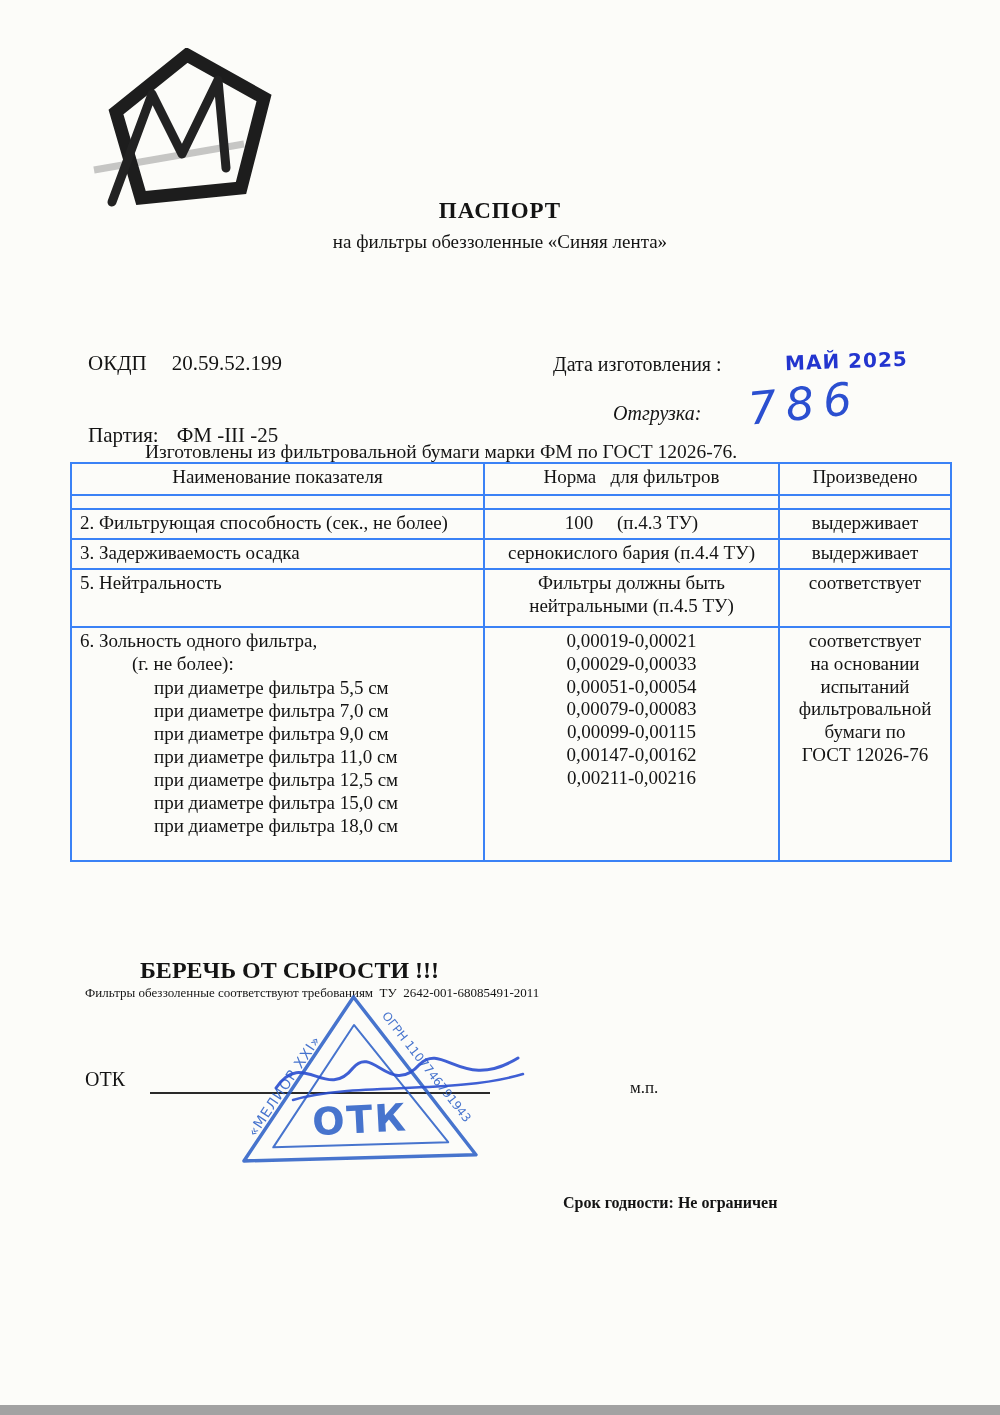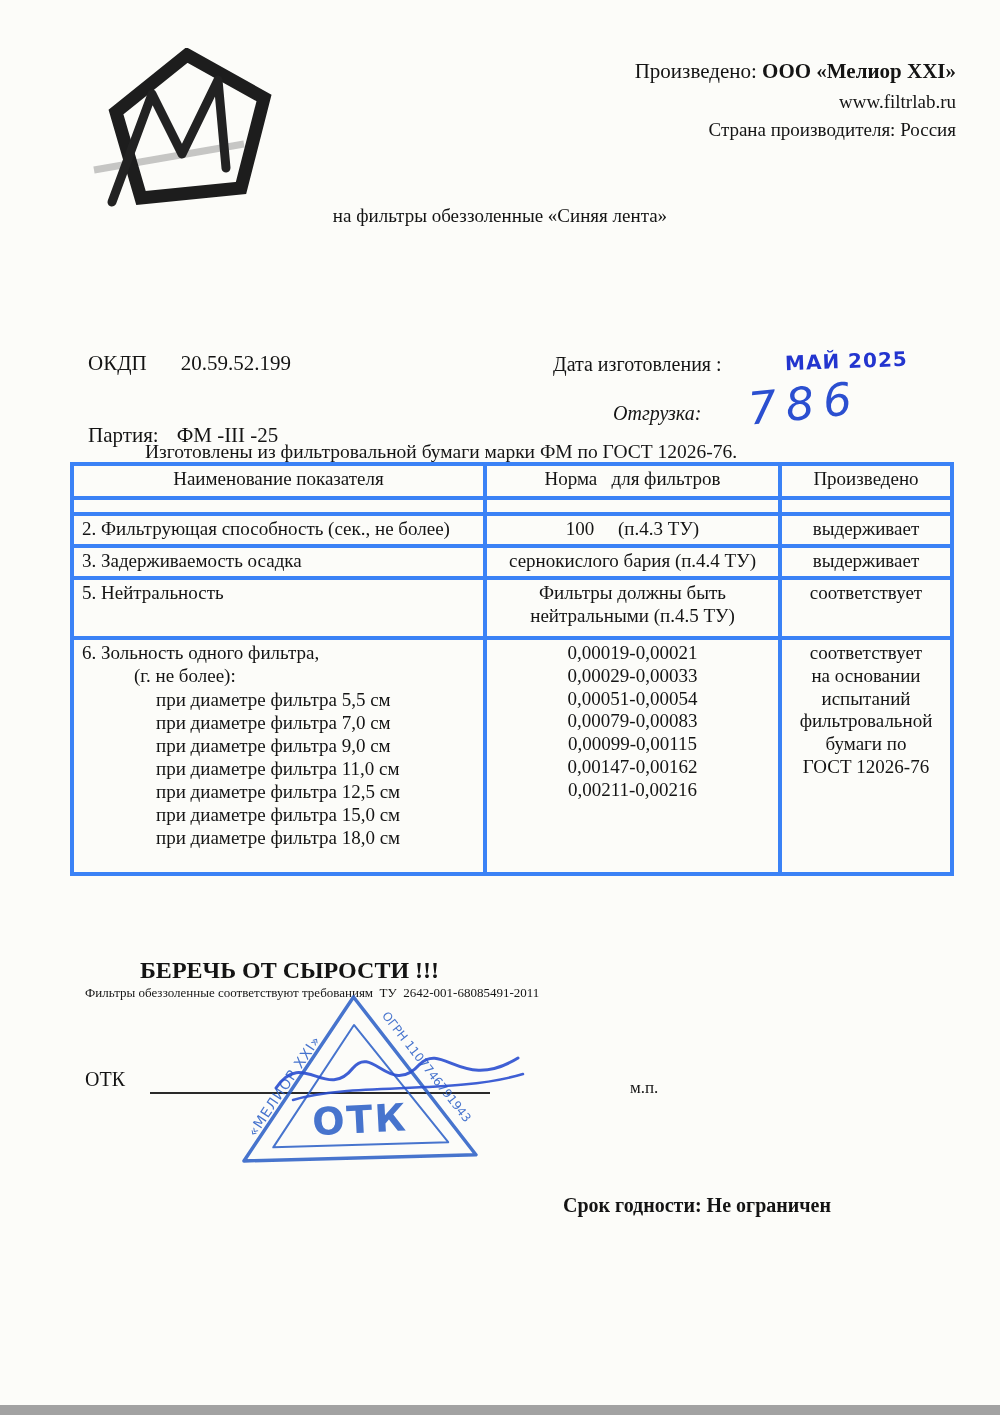--- a/index.html
+++ b/index.html
@@ -23,21 +23,21 @@
   .logo{left:92px;top:48px;width:200px;height:168px;}
 
   
   .title-wrap{top:198px;left:0;width:100%;text-align:center;}
   .title-main{font-size:23px;font-weight:bold;letter-spacing:1px;}
   .title-sub{font-size:19px;margin-top:7px;}
 
   
   .tu-line{left:88px;top:297px;font-size:21px;white-space:pre;}
   .okdp-line{left:88px;top:351px;font-size:21px;}
-  .okdp-val{margin-left:34px;}
+  .okdp-val{margin-left:25px;}
   .date-label{left:553px;top:353px;font-size:20px;}
   .date-stamp{
     left:785px;top:349px;font-size:20px;font-weight:bold;
     font-family:"DejaVu Sans", sans-serif;
     color:#2335cf;letter-spacing:1px;transform:rotate(-2deg);
   }
   .batch-line{left:88px;top:423px;font-size:21px;}
   .batch-val{margin-left:18px;}
   .ship-label{left:613px;top:402px;font-size:20px;font-style:italic;}
   .ship-val{
@@ -46,21 +46,21 @@
     letter-spacing:9px;transform:rotate(-6deg);
   }
   .source-note{left:145px;top:441px;font-size:19.5px;}
 
   
   .doc-table{
     left:70px;top:462px;width:880px;
     border-collapse:collapse;table-layout:fixed;
   }
   .doc-table td{
-    border:4px solid #3b82f6;
+    border:2px solid #3b82f6;
     vertical-align:top;
     font-size:19px;
     padding:2px 8px;
     line-height:1.2;
   }
   .col-name{width:413px;}
   .col-norm{width:295px;}
   .col-fact{width:172px;}
   .th-row td{text-align:center;height:26px;}
   .spacer-row td{height:12px;padding:0;}
@@ -74,48 +74,44 @@
   .name6-line2{padding-left:52px;}
   .norm6{padding-top:48px;line-height:23px;}
   .fact6{padding-top:44px;line-height:23px;}
 
   
   .warning{left:140px;top:957px;font-size:24px;font-weight:bold;}
   .conformity{left:85px;top:985px;font-size:13px;white-space:pre;}
   .otk-label{left:85px;top:1068px;font-size:20px;}
   .sign-line{left:150px;top:1066px;width:340px;height:26px;border-bottom:2px solid #2a2a2a;}
   .mp-label{left:630px;top:1078px;font-size:17px;}
-  .shelf-life{left:563px;top:1194px;font-size:20px;font-weight:bold;}
+  .shelf-life{left:563px;top:1194px;font-size:16px;font-weight:bold;}
 
   
   .stamp{left:230px;top:993px;width:250px;height:180px;transform:rotate(-3deg);opacity:.88;}
   .signature{left:268px;top:1040px;width:270px;height:75px;opacity:.9;}
 
   .scan-strip{left:0;bottom:0;width:100%;height:10px;background:#a2a2a2;}
 </style>
 </head>
 <body>
 
 <div class="page">
 
   <div class="abs logo">
     <svg width="200" height="168" viewBox="0 0 200 168">
       <path d="M 2 122 L 152 96" stroke="#8f8f8f" stroke-width="7" opacity="0.5" fill="none"></path>
       <polygon points="95,7 172,50 149,140 49,150 24,64" fill="none" stroke="#1d1d1d" stroke-width="13" stroke-linejoin="miter"></polygon>
       <path d="M 20 154 L 60 46 L 90 106 L 126 32 L 134 120" fill="none" stroke="#222" stroke-width="9" stroke-linecap="round" stroke-linejoin="round"></path>
     </svg>
   </div>
 
-  <div class="abs hdr-block">
-    <div class="hdr-line1"><span>Произведено: </span><span class="hdr-producer">ООО «Мелиор XXI»</span></div>
-    <div>www.filtrlab.ru</div>
-    <div>Страна производителя: Россия</div>
-  </div>
 
   <div class="abs title-wrap">
+    <div class="title-main">ПАСПОРТ</div>
     <div class="title-sub">на фильтры обеззоленные «Синяя лента»</div>
   </div>
 
 
   <div class="abs okdp-line">
     <span>ОКДП</span><span class="okdp-val">20.59.52.199</span>
   </div>
   <div class="abs date-label">Дата изготовления :</div>
   <div class="abs date-stamp">МАЙ 2025</div>
 

